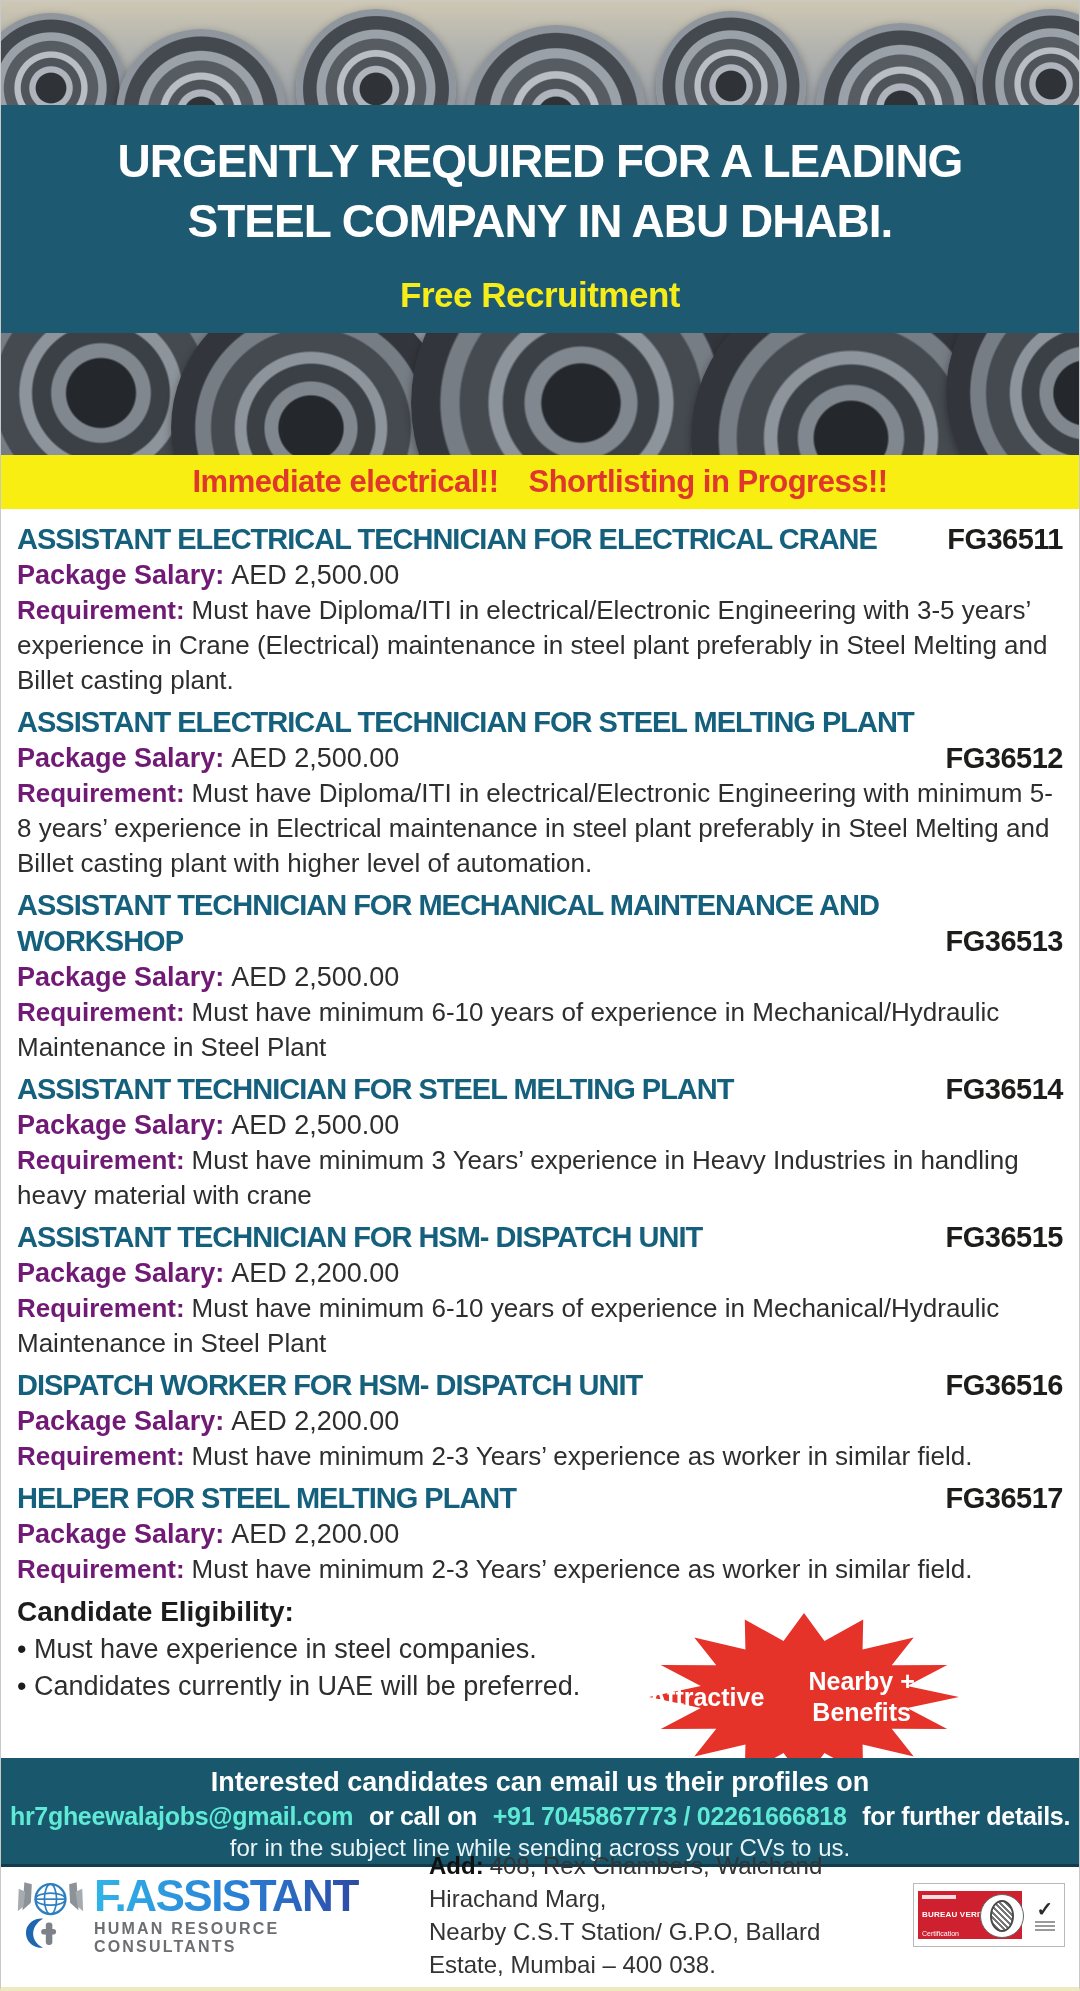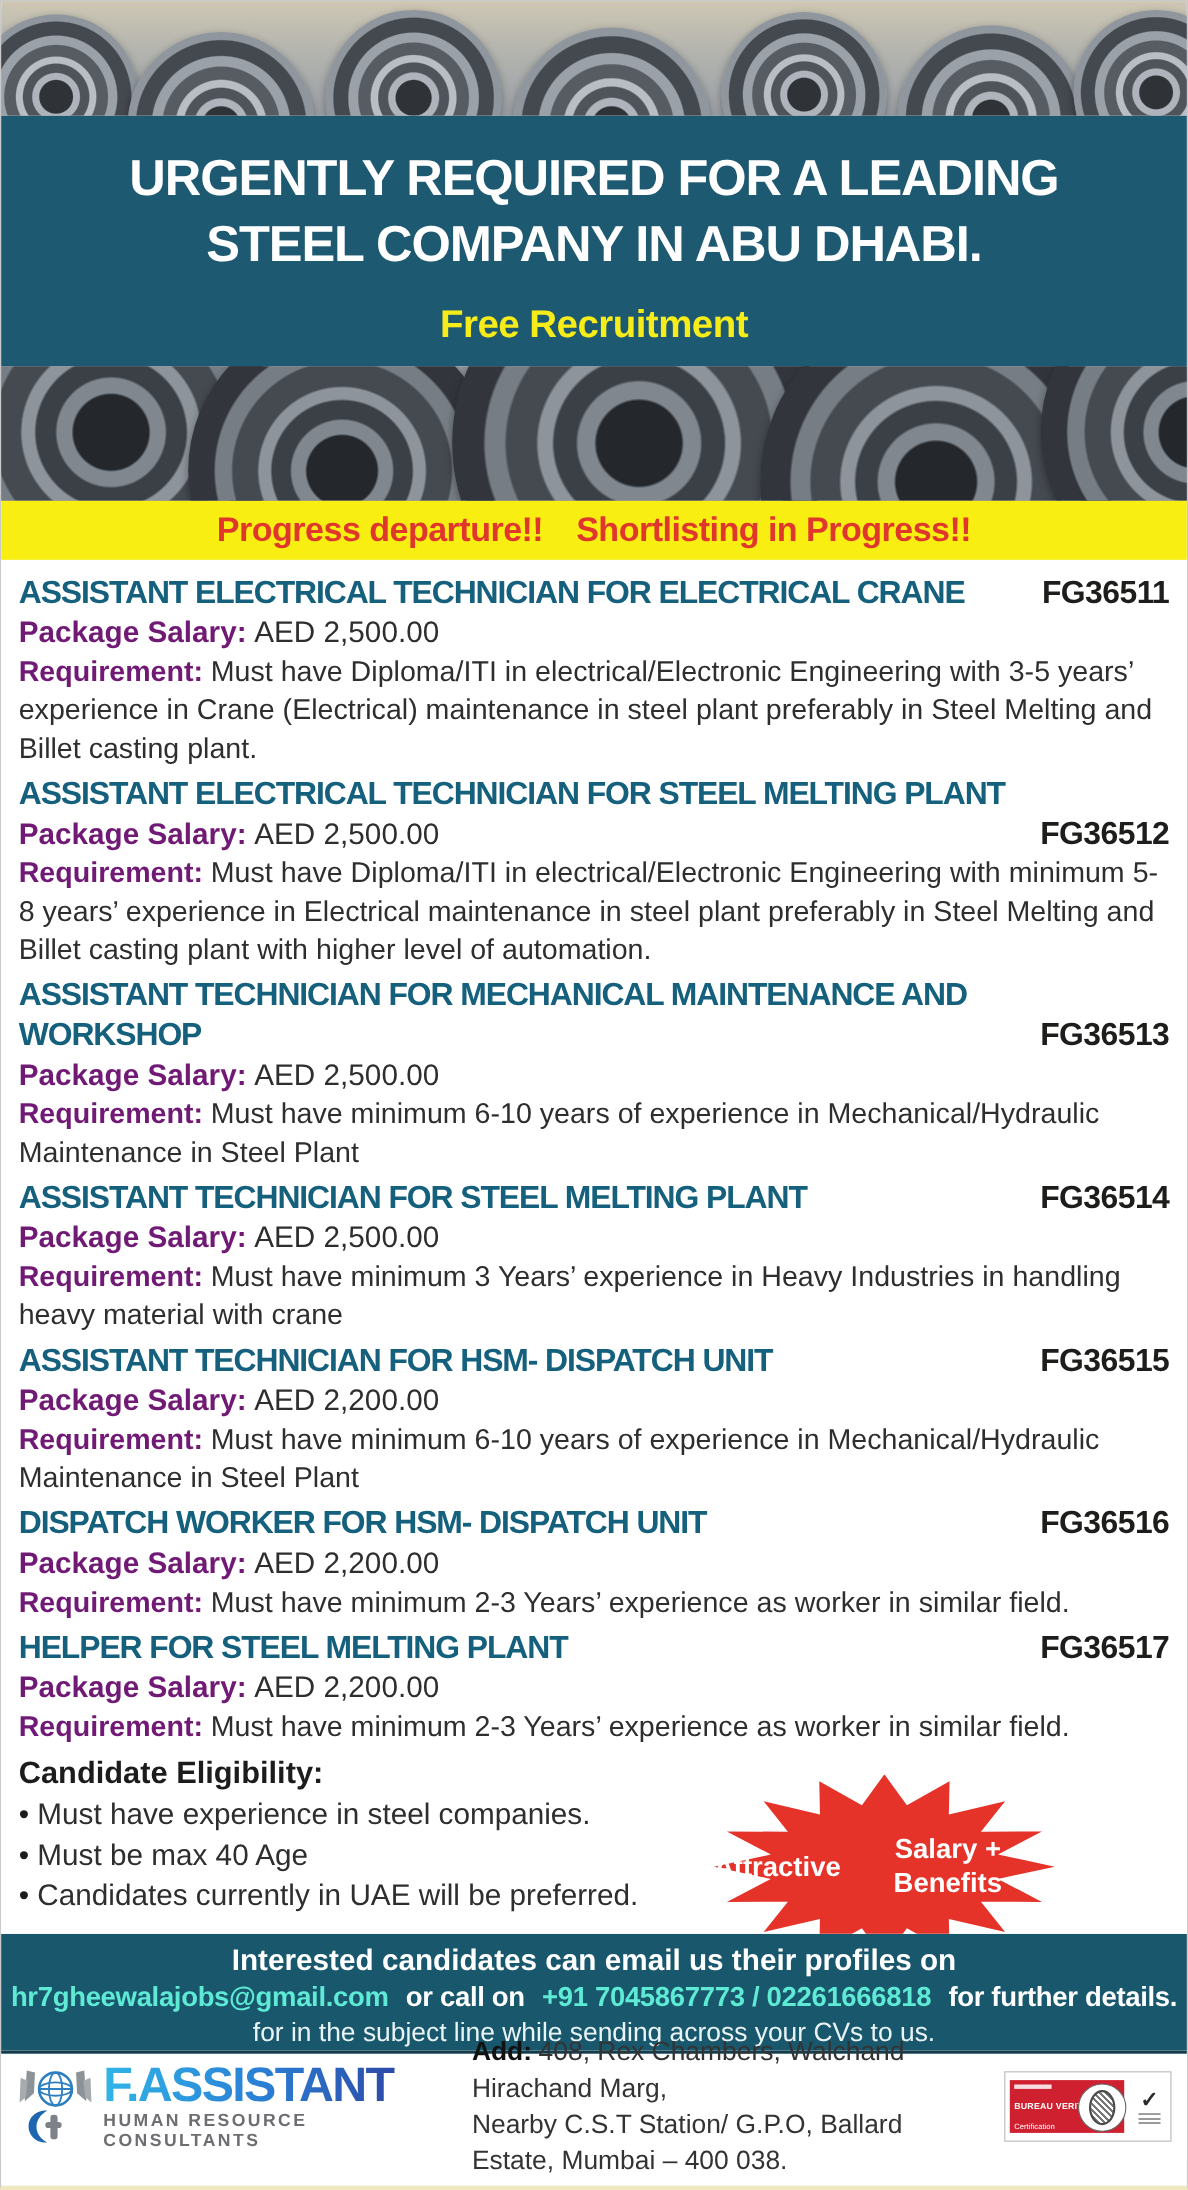--- a/index.html
+++ b/index.html
@@ -122,21 +122,21 @@
 
   <div class="photo photo-mid">
     <div class="coil" style="left:-50px;top:-90px;width:300px;height:300px;"></div>
     <div class="coil" style="left:170px;top:-45px;width:280px;height:280px;"></div>
     <div class="coil" style="left:410px;top:-100px;width:340px;height:340px;"></div>
     <div class="coil" style="left:690px;top:-55px;width:320px;height:320px;"></div>
     <div class="coil" style="left:945px;top:-80px;width:280px;height:280px;"></div>
   </div>
 
   <div class="ticker">
-    <span>Progress departure!!</span><span class="gap"></span><span>Shortlisting in Progress!!</span>
+    <span>Immediate electrical!!</span><span class="gap"></span><span>Shortlisting in Progress!!</span>
   </div>
 
   <main class="content">
     <div id="jobs">
   <article class="job">
     <div class="trow">
       <h2 class="jtitle">ASSISTANT ELECTRICAL TECHNICIAN FOR ELECTRICAL CRANE</h2>
       <span class="jcode tcode">FG36511</span>
     </div>
     <div class="srow">
@@ -244,30 +244,29 @@
     <p class="req">
       <b class="lbl rlbl">Requirement:</b><span class="rtext">Must have minimum 2-3 Years’ experience as worker in similar field.</span>
     </p>
   </article>
 </div>
 
     <section class="elig">
       <h3>Candidate Eligibility:</h3>
       <ul id="bullets">
           <li>Must have experience in steel companies.</li>
-          <li>Must be max 40 Age</li>
           <li>Candidates currently in UAE will be preferred.</li>
         </ul>
     </section>
 
     <div class="starburst">
       <div class="star-shape"></div>
       <div class="star-text">
         <span>Attractive</span>
-        <span>Salary + Benefits</span>
+        <span>Nearby + Benefits</span>
       </div>
     </div>
   </main>
 
   <section class="contact">
     <p class="c1">Interested candidates can email us their profiles on</p>
     <p class="c2">
       <a class="email" href="#">hr7gheewalajobs@gmail.com</a>
       <span>or call on</span>
       <span class="phones">+91 7045867773 / 02261666818</span>

